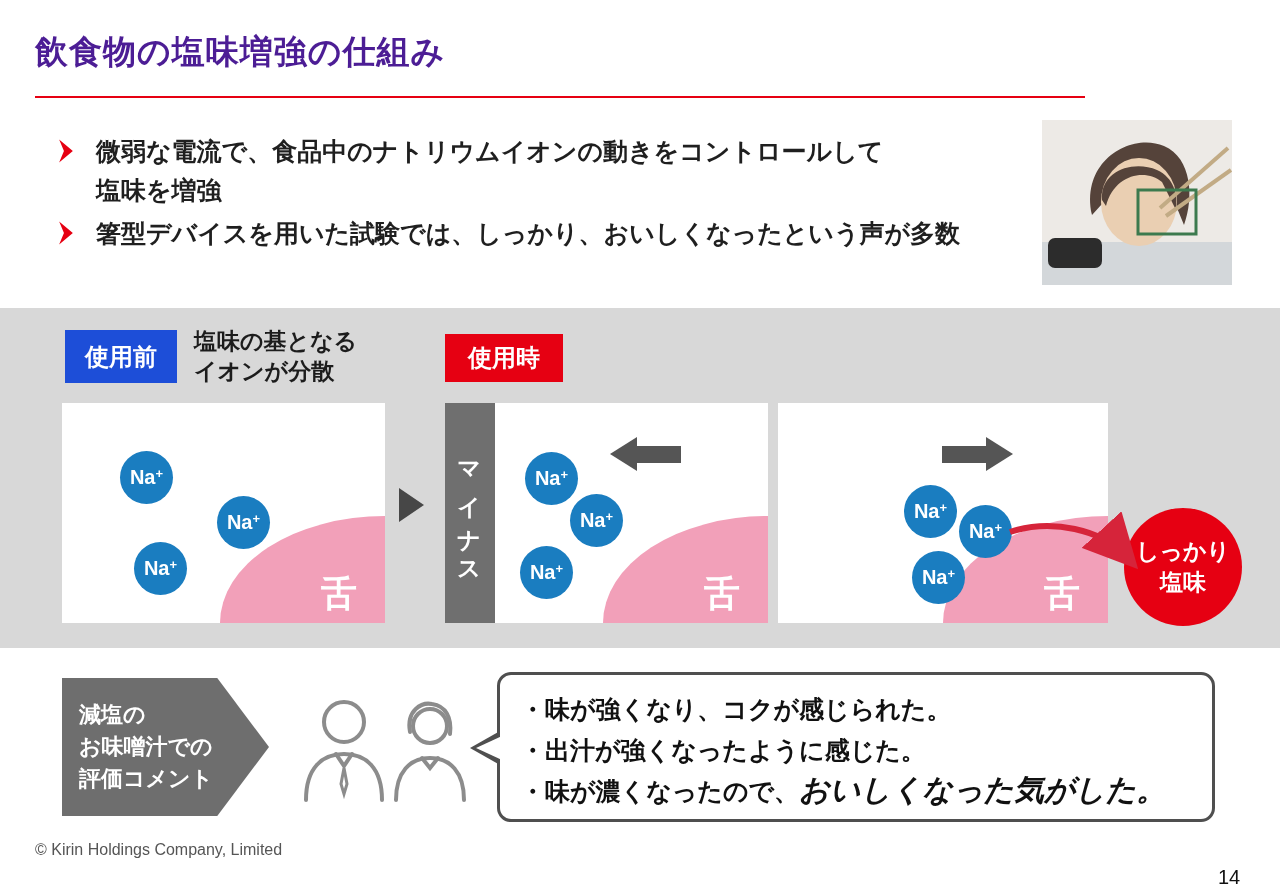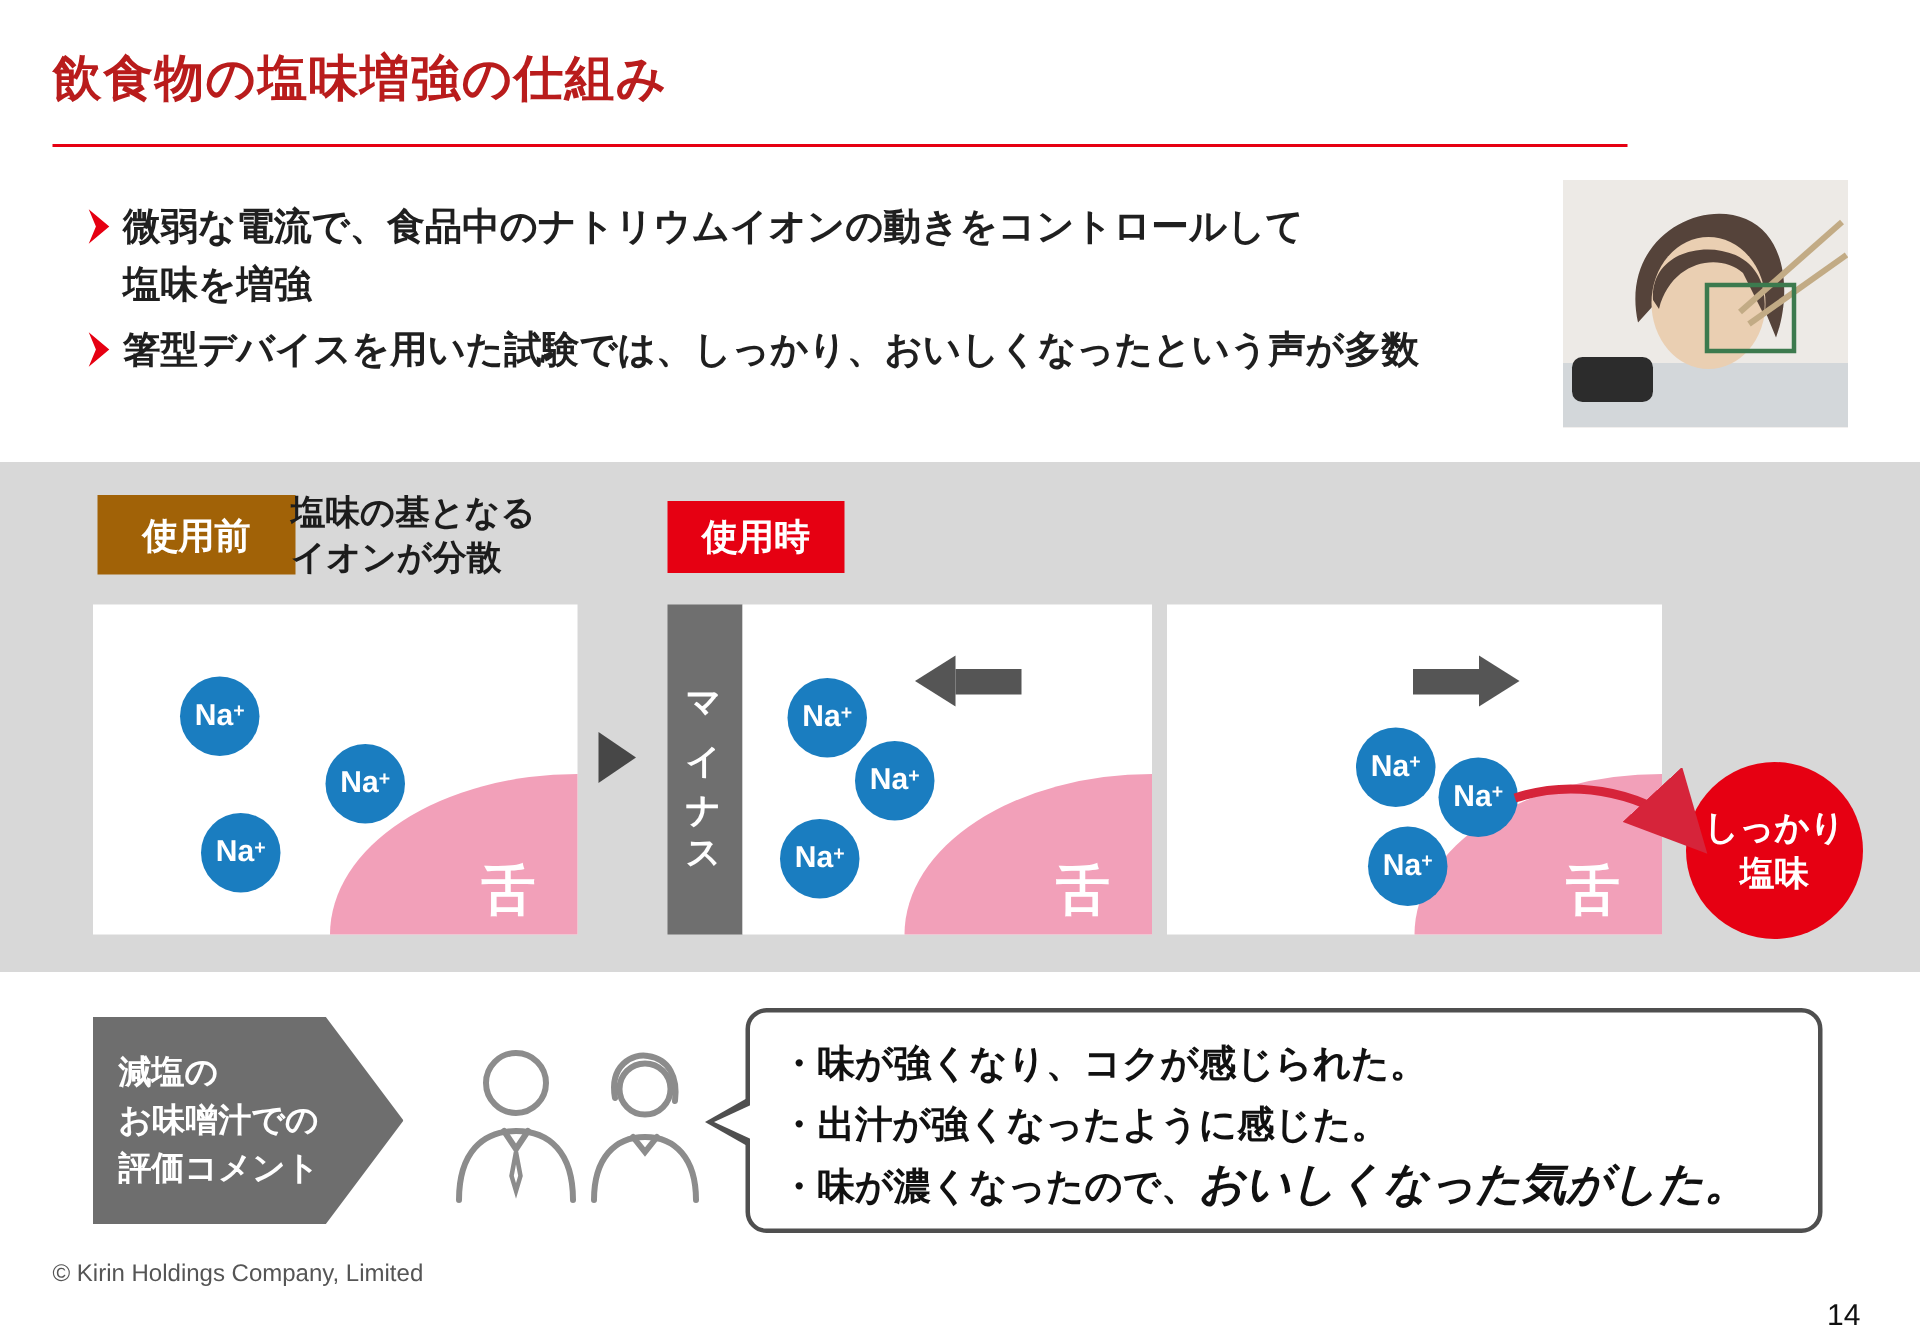--- a/index.html
+++ b/index.html
@@ -9,41 +9,41 @@
     --ion-blue:#1a7dc0;
     --tongue-pink:#f2a0b9;
     --arrow-gray:#555555;
     --text-dark:#1f1f1f;
   }
   *{margin:0;padding:0;box-sizing:border-box;}
   body{background:#fff;font-family:"Liberation Sans","DejaVu Sans",sans-serif;}
   .slide{position:relative;width:1280px;height:886px;background:#fff;overflow:hidden;}
 
   
-  .title{position:absolute;left:35px;top:30px;font-size:33px;font-weight:700;color:#b91c1c;letter-spacing:1px;}
+  .title{position:absolute;left:35px;top:30px;font-size:33px;font-weight:700;color:#4c1d95;letter-spacing:1px;}
   .title-rule{position:absolute;left:35px;top:96px;width:1050px;height:2px;background:var(--kirin-red);}
   .logo{position:absolute;left:1097px;top:24px;width:156px;height:68px;background:var(--kirin-red);color:#fff;text-align:center;padding-top:7px;}
   .logo-tagline{font-size:9.5px;letter-spacing:1px;}
   .logo-row{display:flex;align-items:center;justify-content:center;gap:5px;margin-top:3px;}
   .logo-brand{font-family:"Liberation Serif","DejaVu Serif",serif;font-style:italic;font-weight:700;font-size:28px;letter-spacing:1px;}
 
   
-  .bullet{position:absolute;display:flex;gap:8px;align-items:flex-start;}
+  .bullet{position:absolute;display:flex;gap:22px;align-items:flex-start;}
   .bullet-1{left:58px;top:132px;width:960px;}
   .bullet-2{left:58px;top:214px;width:980px;}
   .chev{flex:0 0 auto;margin-top:7px;}
   .bullet-text{font-size:25px;font-weight:700;color:var(--text-dark);line-height:39px;white-space:pre-line;}
 
   
   .photo{position:absolute;left:1042px;top:120px;width:190px;height:165px;overflow:hidden;background:#edeae6;}
 
   
   .band{position:absolute;left:0;top:308px;width:1280px;height:340px;background:var(--band-gray);}
   .label-box{position:absolute;display:flex;align-items:center;justify-content:center;color:#fff;font-weight:700;font-size:24px;}
-  .before-box{left:65px;top:330px;width:132px;height:53px;background:#a16207;}
+  .before-box{left:65px;top:330px;width:112px;height:53px;background:#1d4ed8;}
   .during-box{left:445px;top:334px;width:118px;height:48px;background:var(--kirin-red);}
   .label-desc{position:absolute;font-weight:700;color:#1c1c1c;white-space:pre-line;}
   .before-desc{left:194px;top:326px;font-size:23px;line-height:30px;}
   .during-desc{left:580px;top:346px;font-size:23px;}
 
   .panel{position:absolute;top:403px;height:220px;background:#fff;}
   .panel-1{left:62px;width:323px;}
   .panel-2{left:495px;width:273px;}
   .panel-3{left:778px;width:330px;}
 

